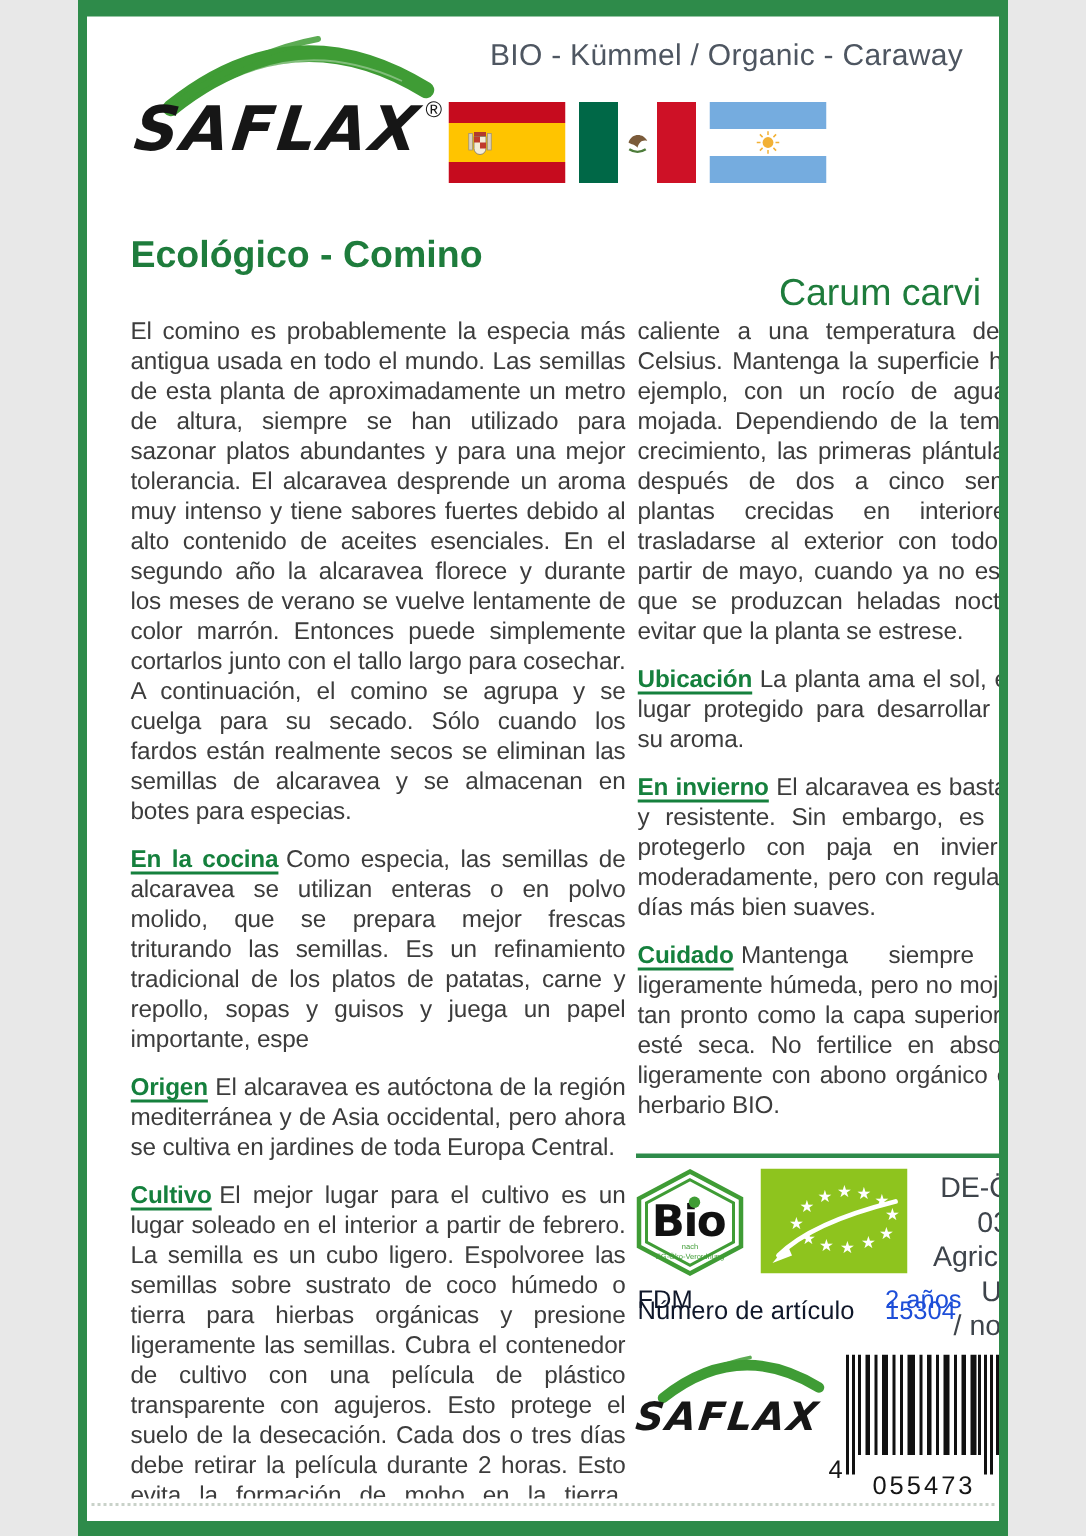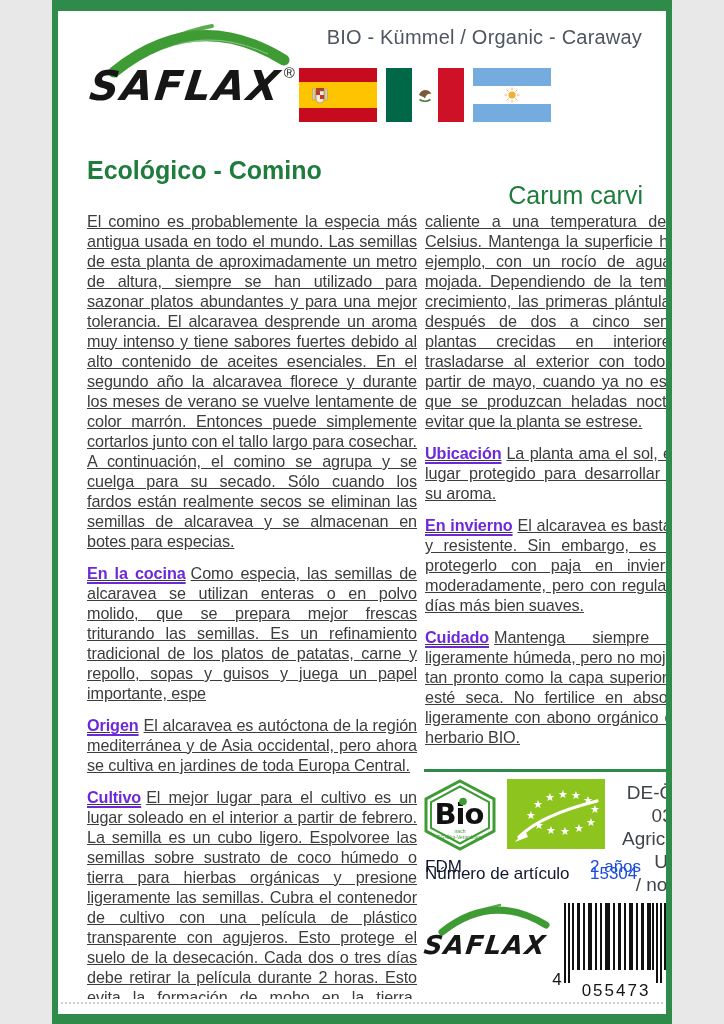--- a/index.html
+++ b/index.html
@@ -17,29 +17,29 @@
   .brand{display:inline-block;font-family:"DejaVu Sans",sans-serif;font-style:italic;font-weight:700;
          font-size:41px;color:#161616;transform:skewX(-7deg);letter-spacing:2px;}
   .reg{display:inline-block;font-size:15px;color:#161616;position:relative;top:-22px;left:3px;}
   .flags{position:absolute;left:247px;top:68px;display:flex;gap:9px;}
   .flag{position:relative;width:78px;height:54px;overflow:hidden;}
   .flag .st{position:absolute;left:0;right:0;}
   .flag svg{position:absolute;}
 
   
   .title{position:absolute;left:35px;top:156px;font-size:25px;font-weight:700;color:#1e7c3c;}
-  .species{position:absolute;right:29px;top:181px;font-size:25px;color:#1e7c3c;margin-left:44px;}
+  .species{position:absolute;right:18px;top:181px;font-size:25px;color:#1e7c3c;margin-left:44px;}
 
   
   .col{position:absolute;top:211px;font-size:16.2px;line-height:20px;color:#3c3c3c;
-       text-align:justify;letter-spacing:-0.1px;text-decoration:underline;}
+       text-align:justify;letter-spacing:-0.1px;}
   .col-left{left:35px;width:330px;height:788px;overflow:hidden;}
   .col-right{left:373px;width:327px;height:556px;overflow:hidden;}
   .col p{margin:0 0 12px 0;}
-  .sec-h{color:#6d28d9;font-weight:700;text-decoration:underline;text-decoration-thickness:2px;
+  .sec-h{color:#15803d;font-weight:700;text-decoration:underline;text-decoration-thickness:2px;
          text-underline-offset:3px;margin-right:5px;}
 
   
   .rule{position:absolute;left:372px;top:769px;width:322px;height:3px;background:#2e8b4a;}
   .bio-seal{position:absolute;left:370px;top:778px;}
   .eu-logo{position:absolute;left:455px;top:779px;}
   .cert-text{position:absolute;left:570px;top:781px;font-size:19px;line-height:23px;color:#3e444b;text-align:center;}
   .spec-label{position:absolute;left:373px;font-size:17px;color:#0f172a;}
   .spec-value{position:absolute;left:538px;font-size:17px;color:#1d4ed8;}
   .r1{top:857px;} .r2{top:864px;}

